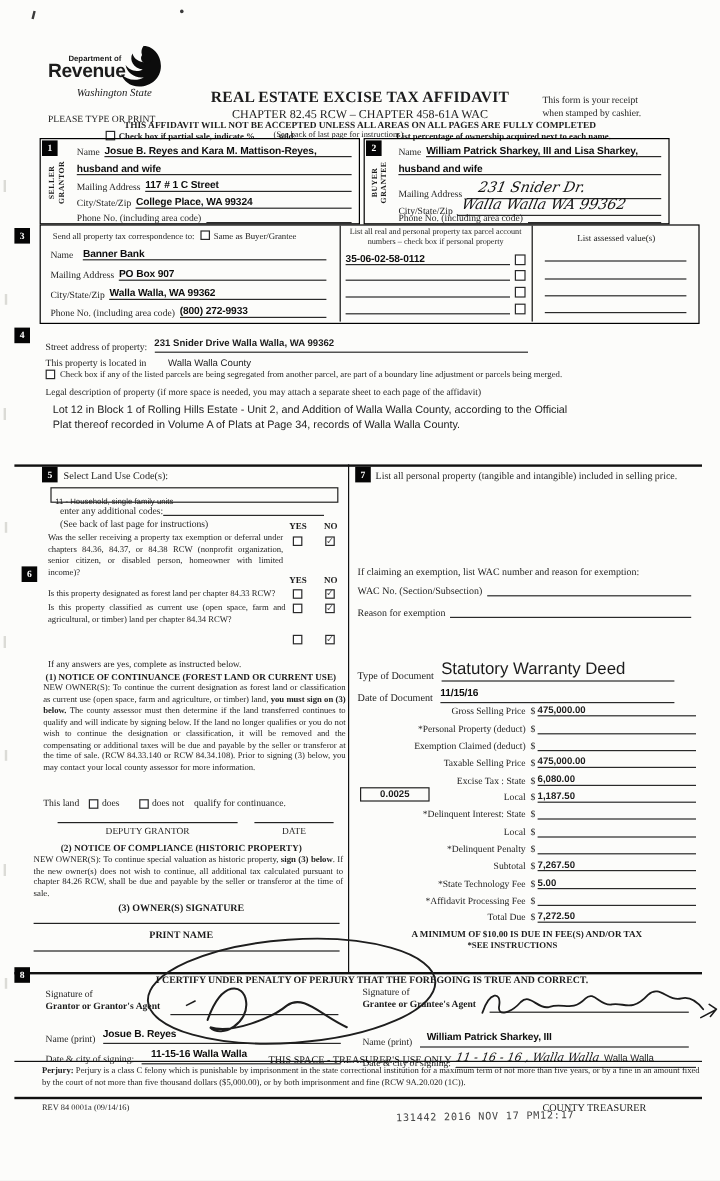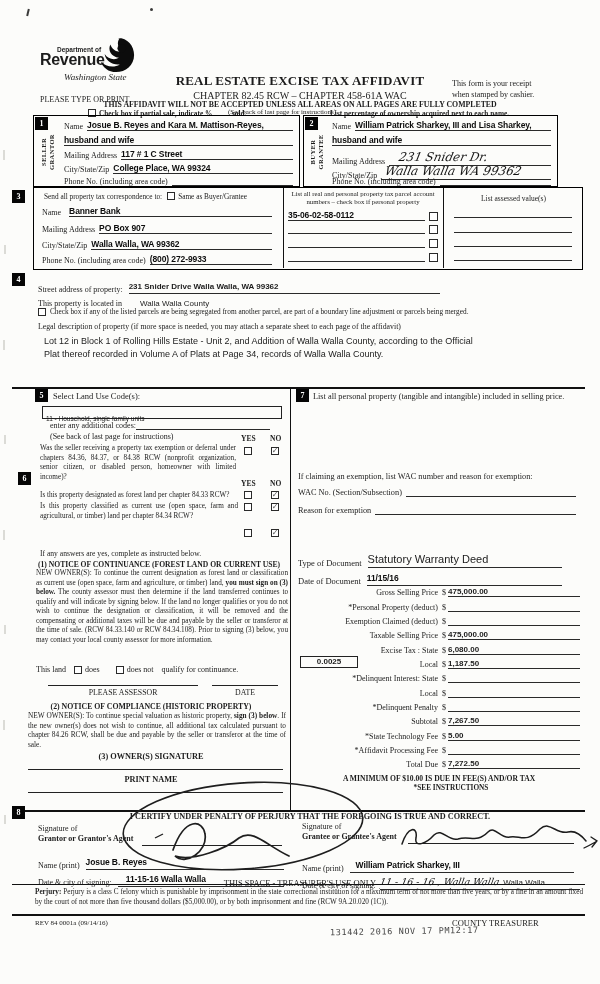--- a/index.html
+++ b/index.html
@@ -267,21 +267,21 @@
   </div>
   <div class="fl abs" style="left:36px;top:665px;font-size:8px">
     <span>This land</span>
     <span class="cb" style="margin:0 3px 0 8px"></span>
     <span>does</span>
     <span class="cb" style="margin:0 3px 0 16px"></span>
     <span>does not</span>
     <span style="margin-left:8px">qualify for continuance.</span>
   </div>
   <div class="abs" style="left:48px;top:679px;width:150px;border-bottom:1px solid #222;height:7px"></div>
-  <div class="abs ctr serif" style="left:48px;top:688px;width:150px;font-size:7.8px">PLEASE ASSESSOR</div>
+  <div class="abs ctr serif" style="left:48px;top:688px;width:150px;font-size:7.8px">DEPUTY GRANTOR</div>
   <div class="abs" style="left:212px;top:679px;width:66px;border-bottom:1px solid #222;height:7px"></div>
   <div class="abs ctr serif" style="left:212px;top:688px;width:66px;font-size:7.8px">DATE</div>
 
   <div class="abs ctr serif b" style="left:20px;top:702px;width:262px;font-size:7.8px">(2) NOTICE OF COMPLIANCE (HISTORIC PROPERTY)</div>
   <div class="abs para" style="left:28px;top:711px;width:258px;font-size:7.3px">
     <span>NEW OWNER(S): To continue special valuation as historic property, </span><span class="b">sign (3) below</span><span>. If the new owner(s) does not wish to continue, all additional tax calculated pursuant to chapter 84.26 RCW, shall be due and payable by the seller or transferor at the time of sale.</span>
   </div>
   <div class="abs ctr serif b" style="left:20px;top:752px;width:262px;font-size:8.3px">(3) OWNER(S) SIGNATURE</div>
   <div class="abs" style="left:28px;top:763px;width:255px;border-bottom:1px solid #222;height:7px"></div>
   <div class="abs ctr serif b" style="left:20px;top:775px;width:262px;font-size:8.3px">PRINT NAME</div>
@@ -295,21 +295,21 @@
     <span class="lbl" style="font-size:8.3px">WAC No. (Section/Subsection)</span>
     <span class="fill ul grow gap4"></span>
   </div>
   <div class="fl abs" style="left:298px;top:506px;width:278px">
     <span class="lbl" style="font-size:8.3px">Reason for exemption</span>
     <span class="fill ul grow gap4"></span>
   </div>
 
   <div class="fl abs" style="left:298px;top:549px;width:264px">
     <span class="lbl" style="font-size:8.5px">Type of Document</span>
-    <span class="ul grow" style="margin-left:6px"><span class="sans" style="font-size:11px">Statutory Warranty Deed</span></span>
+    <span class="ul grow" style="margin-left:6px"><span class="sans" style="font-size:14px">Statutory Warranty Deed</span></span>
   </div>
   <div class="fl abs" style="left:298px;top:567px;width:264px">
     <span class="lbl" style="font-size:8.5px">Date of Document</span>
     <span class="ul grow" style="margin-left:6px"><span class="fill">11/15/16</span></span>
   </div>
 
   <div class="abs" style="left:296px;top:583px;width:284px">
     <div class="mrow">
         <span class="mlabel">Gross Selling Price</span>
         <span class="mdollar">$</span>
@@ -371,21 +371,21 @@
         <span class="mval"></span>
       </div>
     <div class="mrow">
         <span class="mlabel">Total Due</span>
         <span class="mdollar">$</span>
         <span class="mval">7,272.50</span>
       </div>
     <div class="abs ctr" style="left:4px;top:73px;width:58px;height:11.5px;border:1px solid #222;font:bold 8px 'Liberation Sans',sans-serif">0.0025</div>
   </div>
   <div class="abs ctr serif b" style="left:296px;top:774px;width:286px;font-size:7.6px">A MINIMUM OF $10.00 IS DUE IN FEE(S) AND/OR TAX</div>
-  <div class="abs ctr serif b" style="left:308px;top:783px;width:286px;font-size:7.3px">*SEE INSTRUCTIONS</div>
+  <div class="abs ctr serif b" style="left:284px;top:783px;width:286px;font-size:7.3px">*SEE INSTRUCTIONS</div>
 
   <div class="badge abs" style="left:12px;top:806px">8</div>
   <div class="abs ctr serif b" style="left:80px;top:812px;width:460px;font-size:8.2px">I CERTIFY UNDER PENALTY OF PERJURY THAT THE FOREGOING IS TRUE AND CORRECT.</div>
 
   <div class="abs lbl" style="left:38px;top:824px">Signature of</div>
   <div class="abs lbl b" style="left:38px;top:834px">Grantor or Grantor's Agent</div>
   <div class="abs" style="left:142px;top:838px;width:140px;border-bottom:1px solid #222;height:8px"></div>
   <div class="fl abs" style="left:38px;top:851px;width:246px">
     <span class="lbl">Name (print)</span>
     <span class="ul grow" style="margin-left:6px"><span class="fill">Josue B. Reyes</span></span>

